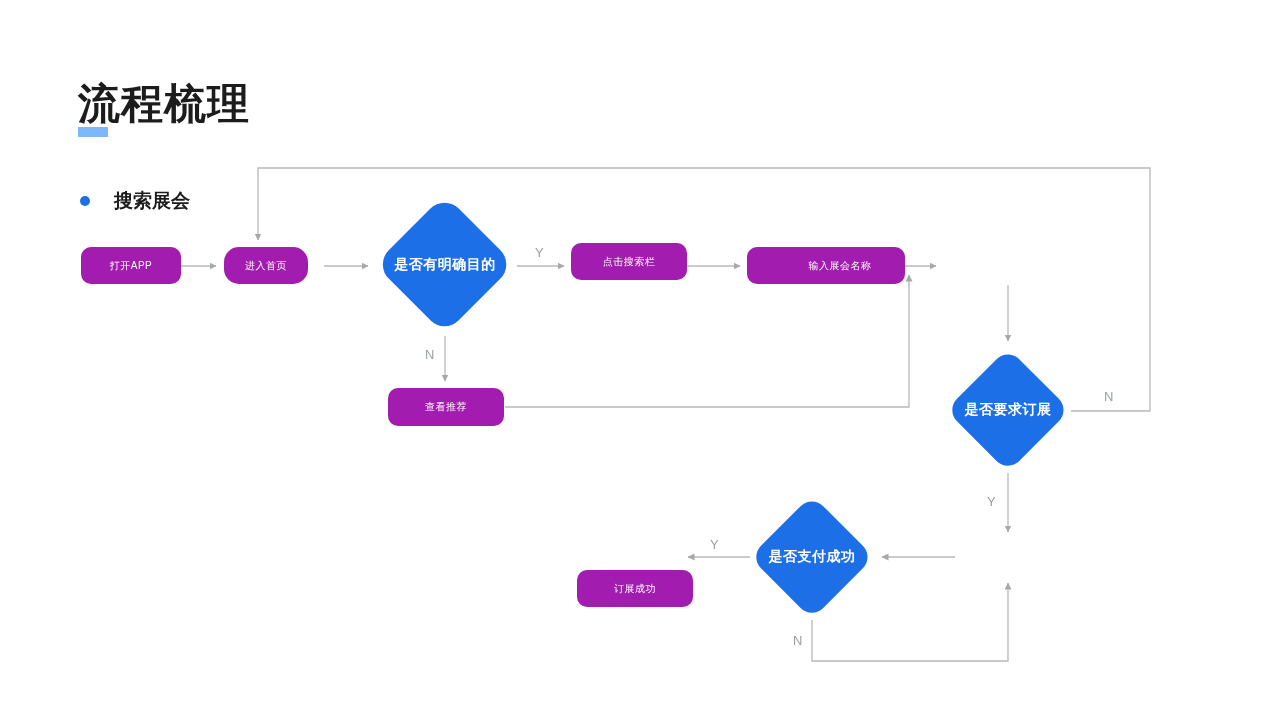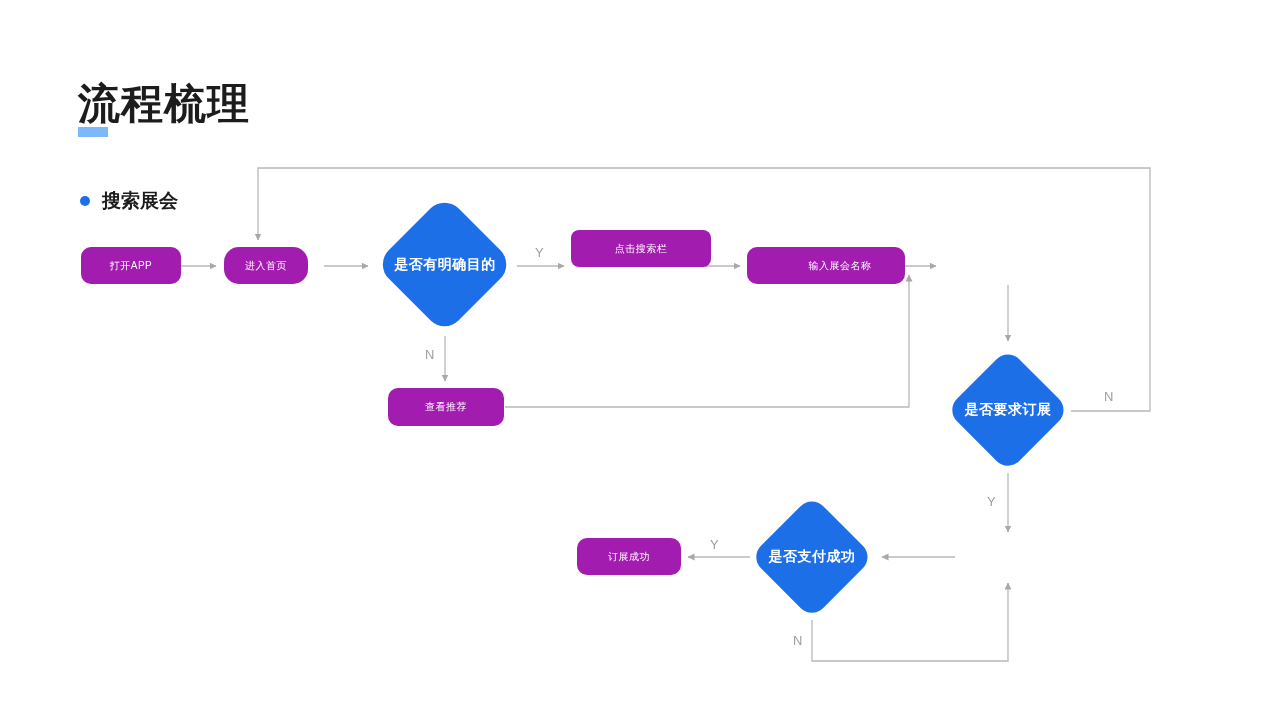--- a/index.html
+++ b/index.html
@@ -1,19 +1,19 @@
 <!DOCTYPE html>
 <html><head>
 <meta charset="utf-8">
 <style>
   html,body{margin:0;padding:0;background:#ffffff;font-family:"Liberation Sans","DejaVu Sans",sans-serif;}
   .canvas{position:relative;width:1280px;height:720px;background:#ffffff;overflow:hidden;}
   .page-title{position:absolute;left:78px;top:76px;margin:0;font-size:42px;font-weight:700;color:#1c1c1c;letter-spacing:1px;}
   .accent-bar{position:absolute;left:78px;top:127px;width:30px;height:10px;background:#7db9fa;}
-  .section{position:absolute;left:80px;top:188px;display:flex;align-items:center;gap:12px;}
+  .section{position:absolute;left:80px;top:188px;display:flex;align-items:center;gap:24px;}
   .section .dot{width:10px;height:10px;border-radius:50%;background:#1d6fe8;}
   .section .section-title{font-size:19px;font-weight:700;color:#1c1c1c;}
   svg.wires{position:absolute;left:0;top:0;z-index:1;}
   .node{position:absolute;z-index:2;display:flex;align-items:center;justify-content:center;
         background:#a21caf;border-radius:10px;color:#ffffff;font-size:10px;font-weight:400;
         text-align:center;letter-spacing:0.5px;}
   .diamond{position:absolute;z-index:2;}
   .diamond .shape{position:absolute;inset:14.6%;background:#1d6fe8;transform:rotate(45deg);}
   .shape.big{border-radius:20px;}
   .shape.small{border-radius:16px;}
@@ -52,24 +52,24 @@
       <path d="M1071,411 H1150 V168 H258 V240" marker-end="url(#arr)"></path>
       <path d="M1008,473 V532" marker-end="url(#arr)"></path>
       <path d="M955,557 H882" marker-end="url(#arr)"></path>
       <path d="M750,557 H688" marker-end="url(#arr)"></path>
       <path d="M812,620 V661 H1008 V583" marker-end="url(#arr)"></path>
     </g>
   </svg>
 
   <div class="node" style="left:81px;top:247px;width:100px;height:37px;">打开APP</div>
   <div class="node" style="left:224px;top:247px;width:84px;height:37px;border-radius:15px;">进入首页</div>
-  <div class="node" style="left:571px;top:230px;width:140px;height:37px;border-radius:8px;">点击搜索栏</div>
+  <div class="node" style="left:571px;top:243px;width:116px;height:37px;">点击搜索栏</div>
   <div class="node" style="left:747px;top:247px;width:130px;height:37px;padding-left:28px;">输入展会名称</div>
   <div class="node" style="left:388px;top:388px;width:116px;height:38px;">查看推荐</div>
-  <div class="node" style="left:577px;top:538px;width:104px;height:37px;">订展成功</div>
+  <div class="node" style="left:577px;top:570px;width:116px;height:37px;">订展成功</div>
 
   <div class="diamond" style="left:375px;top:195px;width:140px;height:140px;">
     <div class="shape big"></div>
     <div class="dlabel">是否有明确目的</div>
   </div>
   <div class="diamond" style="left:946px;top:348px;width:124px;height:124px;">
     <div class="shape small"></div>
     <div class="dlabel">是否要求订展</div>
   </div>
   <div class="diamond" style="left:750px;top:495px;width:124px;height:124px;">

